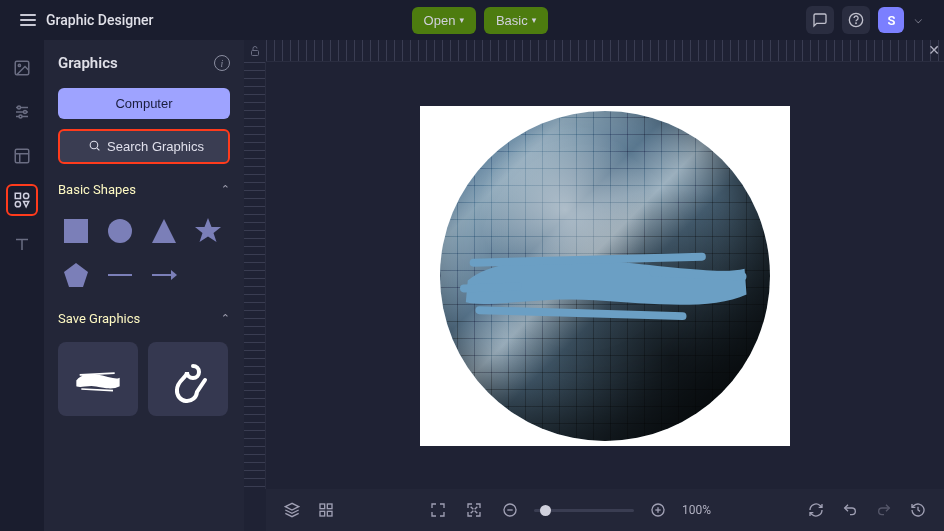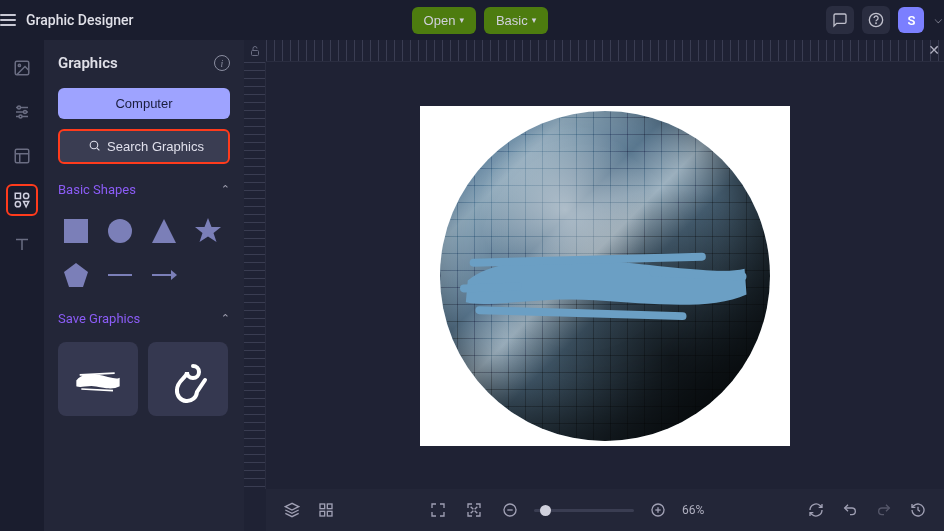--- a/index.html
+++ b/index.html
@@ -12,21 +12,21 @@
   overflow: hidden;
   font-size: 13px;
 }
 .app { display: flex; flex-direction: column; height: 100%; }
 
 .topbar {
   height: 40px;
   display: flex;
   align-items: center;
   justify-content: space-between;
-  padding: 0 0;
+  padding: 0 20px;
   background: #1a1d2e;
 }
 .topbar-left { display: flex; align-items: center; gap: 10px; }
 .hamburger { width: 16px; height: 12px; display: flex; flex-direction: column; justify-content: space-between; cursor: pointer; }
 .hamburger span { height: 2px; background: #c8c8d4; border-radius: 1px; }
 .app-title { font-weight: 500; color: #e0e0e8; font-size: 14px; }
 .topbar-center { display: flex; gap: 8px; }
 .topbar-right { display: flex; align-items: center; gap: 8px; }
 .hdr-btn {
   background: #4d7c0f;
@@ -115,21 +115,21 @@
   display: flex;
   justify-content: center; gap: 6px;
 }
 .btn-primary { background: #9ea3ff; color: #1a1d3e; font-weight: 500; }
 .btn-secondary { background: #3a3d52; color: #e0e0ec; padding-left: 12px; }
 .highlighted-red { border: 2px solid #ff3b1c; }
 .section-hdr {
   display: flex; justify-content: space-between; align-items: center;
   margin-top: 8px; cursor: pointer;
 }
-.section-title { font-size: 13px; color: #8b5cf6; }
+.section-title { font-size: 13px; color: #fef9c3; }
 .chev { font-size: 11px; color: #a0a0b0; }
 .shapes-grid { display: flex; flex-wrap: wrap; gap: 8px; margin-top: 6px; }
 .shape {
   width: 36px; height: 36px;
   display: flex; align-items: center; justify-content: center;
   color: #7b7fb8; cursor: pointer;
 }
 .shape svg { width: 30px; height: 30px; }
 .yg-grid { display: flex; gap: 10px; margin-top: 6px; }
 .yg-tile {
@@ -470,21 +470,21 @@
           <div class="zoom-track">
             <div class="zoom-thumb"></div>
           </div>
           <div class="sm-icon">
             <svg width="16" height="16" viewBox="0 0 24 24" fill="none" stroke="currentColor" stroke-width="2">
                 <circle cx="12" cy="12" r="9"></circle>
                 <line x1="8" y1="12" x2="16" y2="12"></line>
                 <line x1="12" y1="8" x2="12" y2="16"></line>
               </svg>
           </div>
-          <span class="zoom-label">66%</span>
+          <span class="zoom-label">100%</span>
         </div>
         <div class="btm-right">
           <div class="sm-icon">
             <svg width="16" height="16" viewBox="0 0 24 24" fill="none" stroke="currentColor" stroke-width="2">
                 <path d="M3 12a9 9 0 0 1 15-6.7L21 8M21 3v5h-5M21 12a9 9 0 0 1-15 6.7L3 16M3 21v-5h5"></path>
               </svg>
           </div>
           <div class="sm-icon">
             <svg width="16" height="16" viewBox="0 0 24 24" fill="none" stroke="currentColor" stroke-width="2">
                 <path d="M9 14 4 9l5-5"></path>

